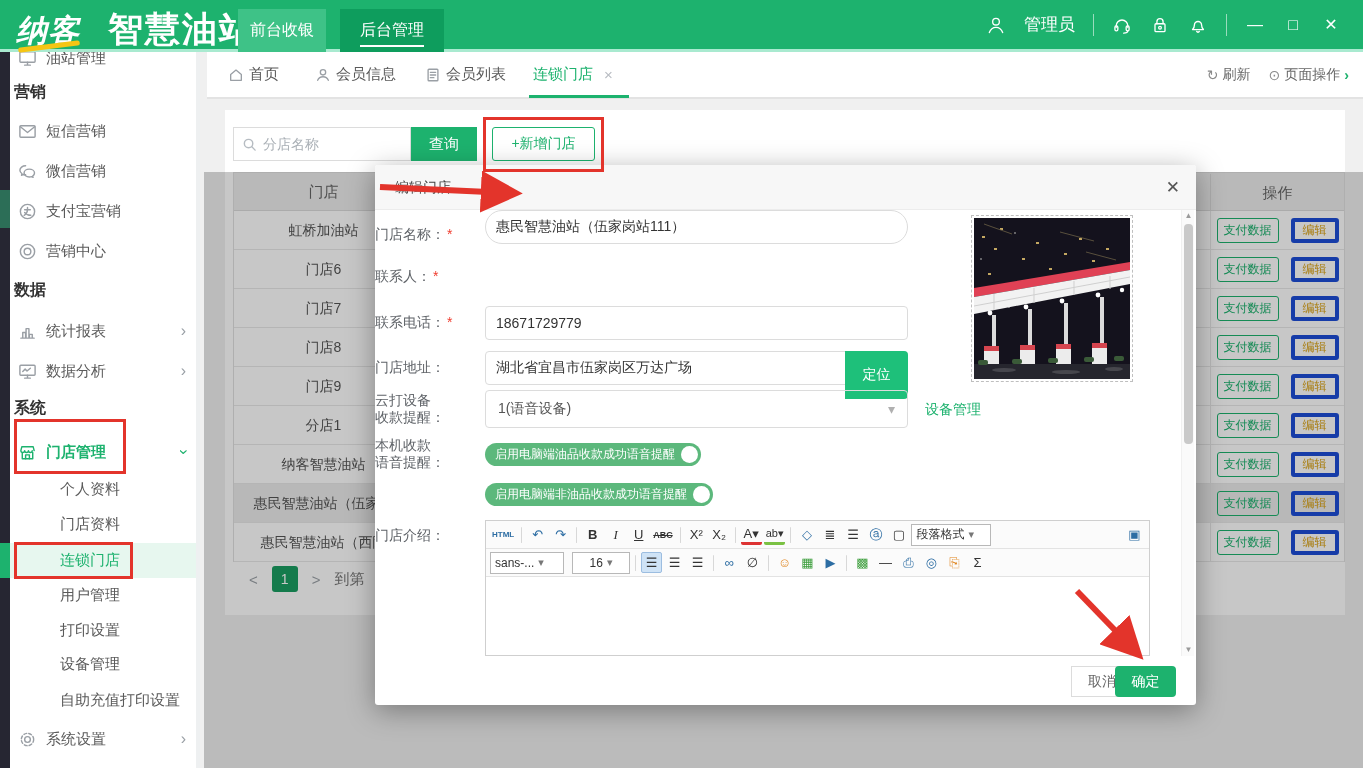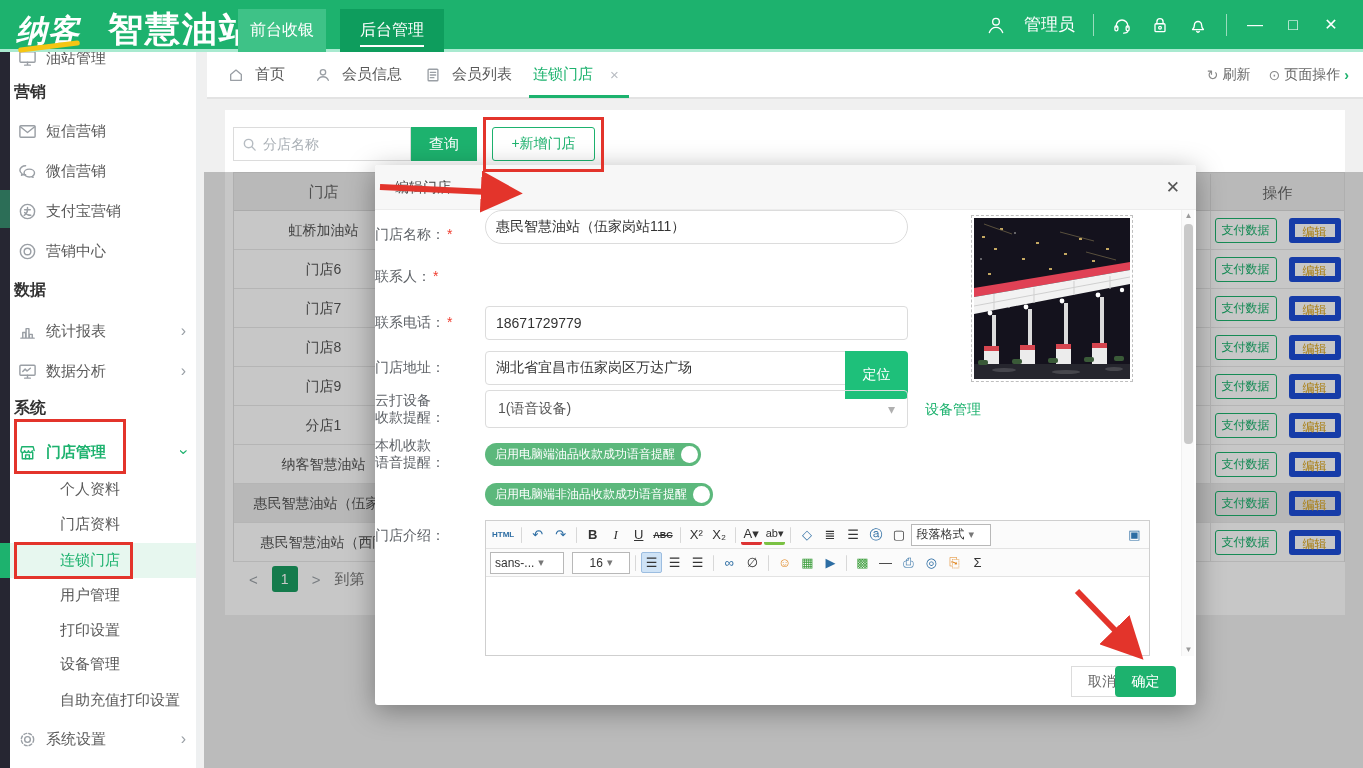--- a/index.html
+++ b/index.html
@@ -43,21 +43,21 @@
             padding-left:60px; font-size:15px; color:#5a5a5a; cursor:pointer; }
   .sb-sub.active { background:#e7f7ef; color:#1db26e; height:35px; }
   .sb-green { color:#1db26e; font-weight:bold; }
   .sb-arrow { position:absolute; right:14px; color:#9aa0a6; font-size:16px; }
   .sb-arrow::after { content:"›"; }
   .sb-arrow.green { color:#1db26e; display:inline-block; transform:rotate(90deg); }
 
   
   .tabbar { position:absolute; left:207px; top:52px; width:1156px; height:47px; background:#fff;
             border-bottom:2px solid #e3e3e3; z-index:10; }
-  .tb-tab { position:absolute; top:0; height:45px; display:flex; align-items:center; gap:11px;
+  .tb-tab { position:absolute; top:0; height:45px; display:flex; align-items:center; gap:5px;
             font-size:15px; color:#595959; cursor:pointer; }
   .tb-tab .tic { width:16px; height:16px; }
   .tb-tab.active { color:#1db26e; }
   .tb-underline { position:absolute; left:322px; top:43px; width:100px; height:3px; background:#1db26e; }
   .tb-close { color:#b8bcc2; font-size:15px; margin-left:6px; cursor:pointer; }
   .tb-right { position:absolute; right:14px; top:0; height:45px; display:flex; align-items:center; gap:18px;
               color:#666; font-size:14px; }
   .tb-right .seg { display:flex; align-items:center; gap:4px; cursor:pointer; }
   .tb-right .g { color:#8a8a8a; font-size:14px; }
   .tb-chev { color:#1db26e; font-weight:bold; }
@@ -81,21 +81,21 @@
   .th-ops { margin-left:auto; width:134px; text-align:center; border-left:1px solid #dcdcdc; height:36px; line-height:38px; }
   .trow { height:39px; display:flex; align-items:center; border-bottom:1px solid #e8e8e8; background:#fff;
           color:#555; font-size:14px; }
   .trow.selected { background:#ececec; }
   .tcell-store { width:180px; text-align:center; border-right:1px solid #e8e8e8; height:39px; line-height:39px;
                  white-space:nowrap; overflow:hidden; }
   .tcell-ops { margin-left:auto; width:134px; height:39px; border-left:1px solid #e8e8e8;
                display:flex; align-items:center; justify-content:center; gap:12px; }
   .btn-pay { border:1px solid #1db26e; color:#1db26e; background:transparent; font-size:12px; height:25px;
              padding:0 6px; border-radius:3px; cursor:pointer; }
-  .btn-edit { border:6px solid #1d4ed8; color:#d9a216; background:transparent; font-size:12px; height:25px;
+  .btn-edit { border:4px solid #1d4ed8; color:#d9a216; background:transparent; font-size:12px; height:25px;
               padding:0 8px; border-radius:3px; cursor:pointer; }
   .pagination { position:absolute; left:45px; top:467px; display:flex; align-items:center; gap:14px;
                 color:#9aa0a6; font-size:15px; }
   .pg-page { width:26px; height:26px; background:#1a9e62; color:#fff; display:flex; align-items:center;
              justify-content:center; border-radius:3px; font-size:14px; cursor:pointer; }
   .pg-goto { color:#777; }
   .dim { position:absolute; left:0; top:73px; width:1159px; height:596px; background:rgba(0,0,0,0.22); z-index:8; }
 
   
   .modal { position:absolute; left:375px; top:165px; width:821px; height:540px; background:#fff; z-index:30;

